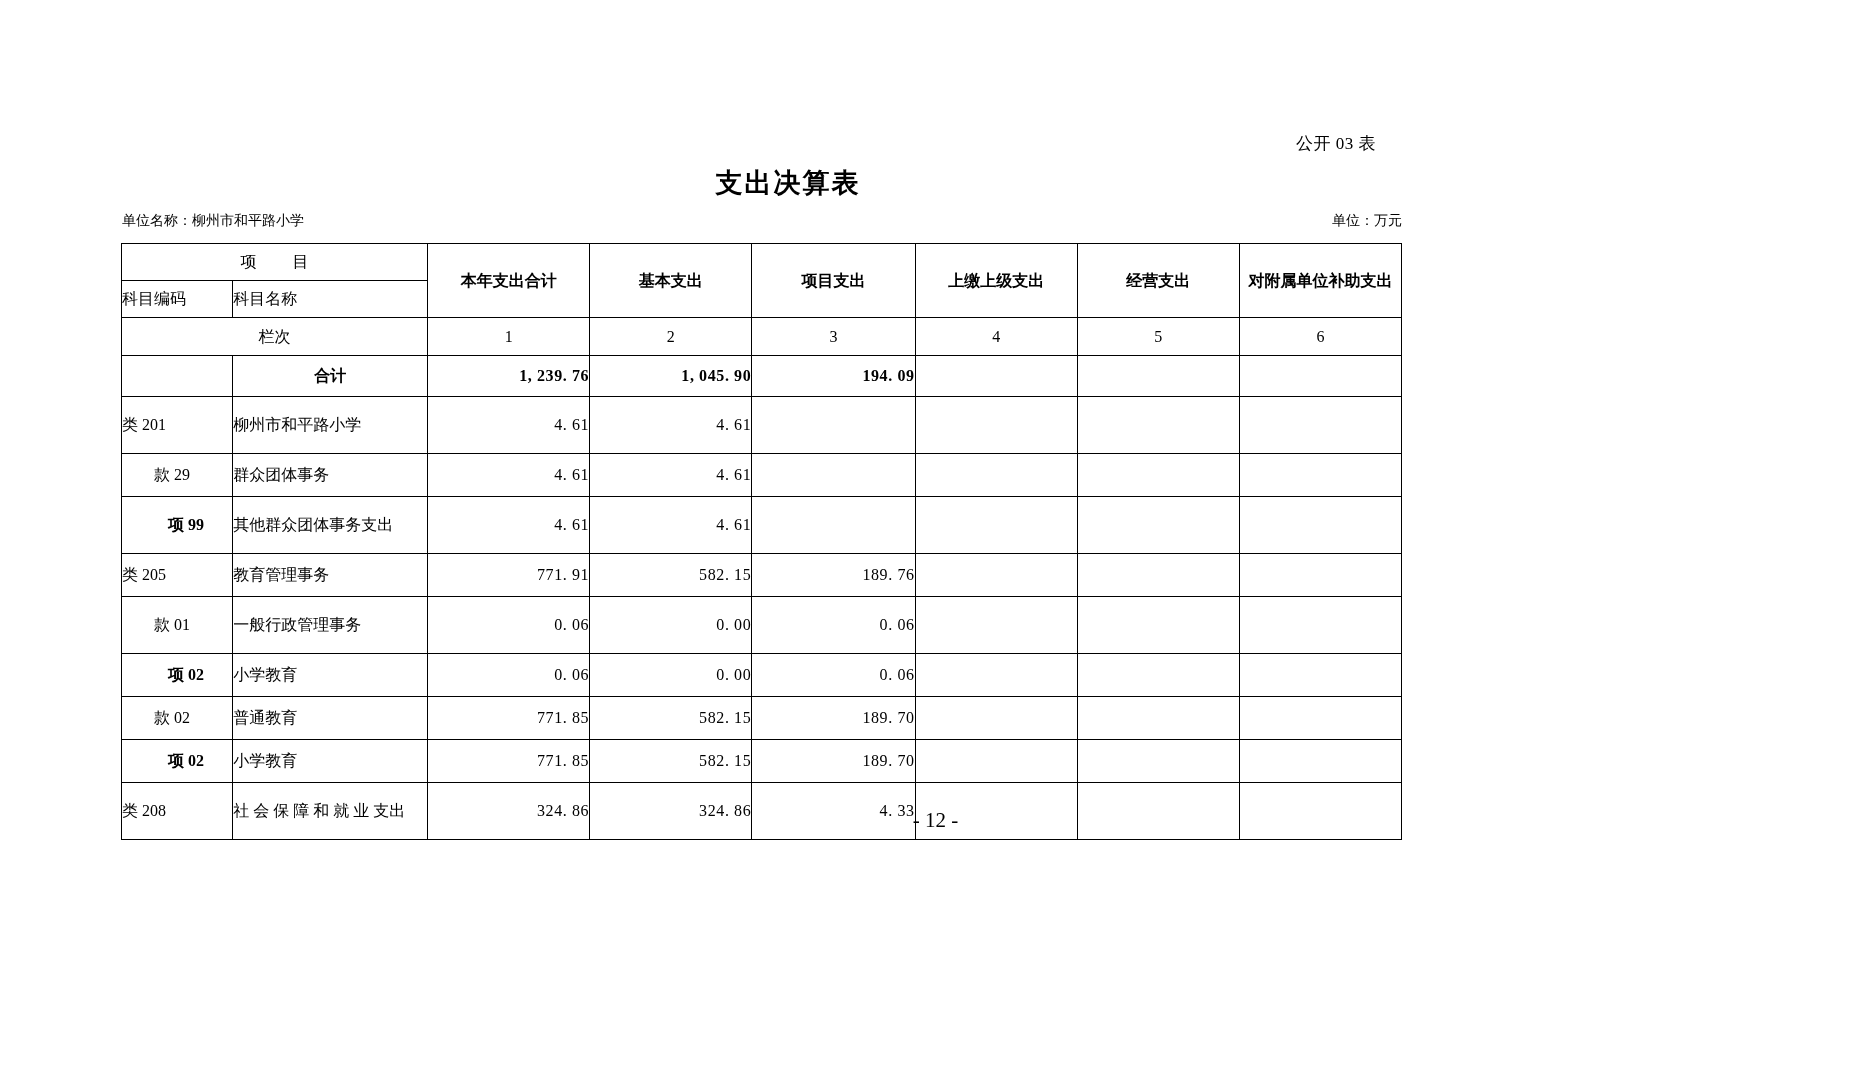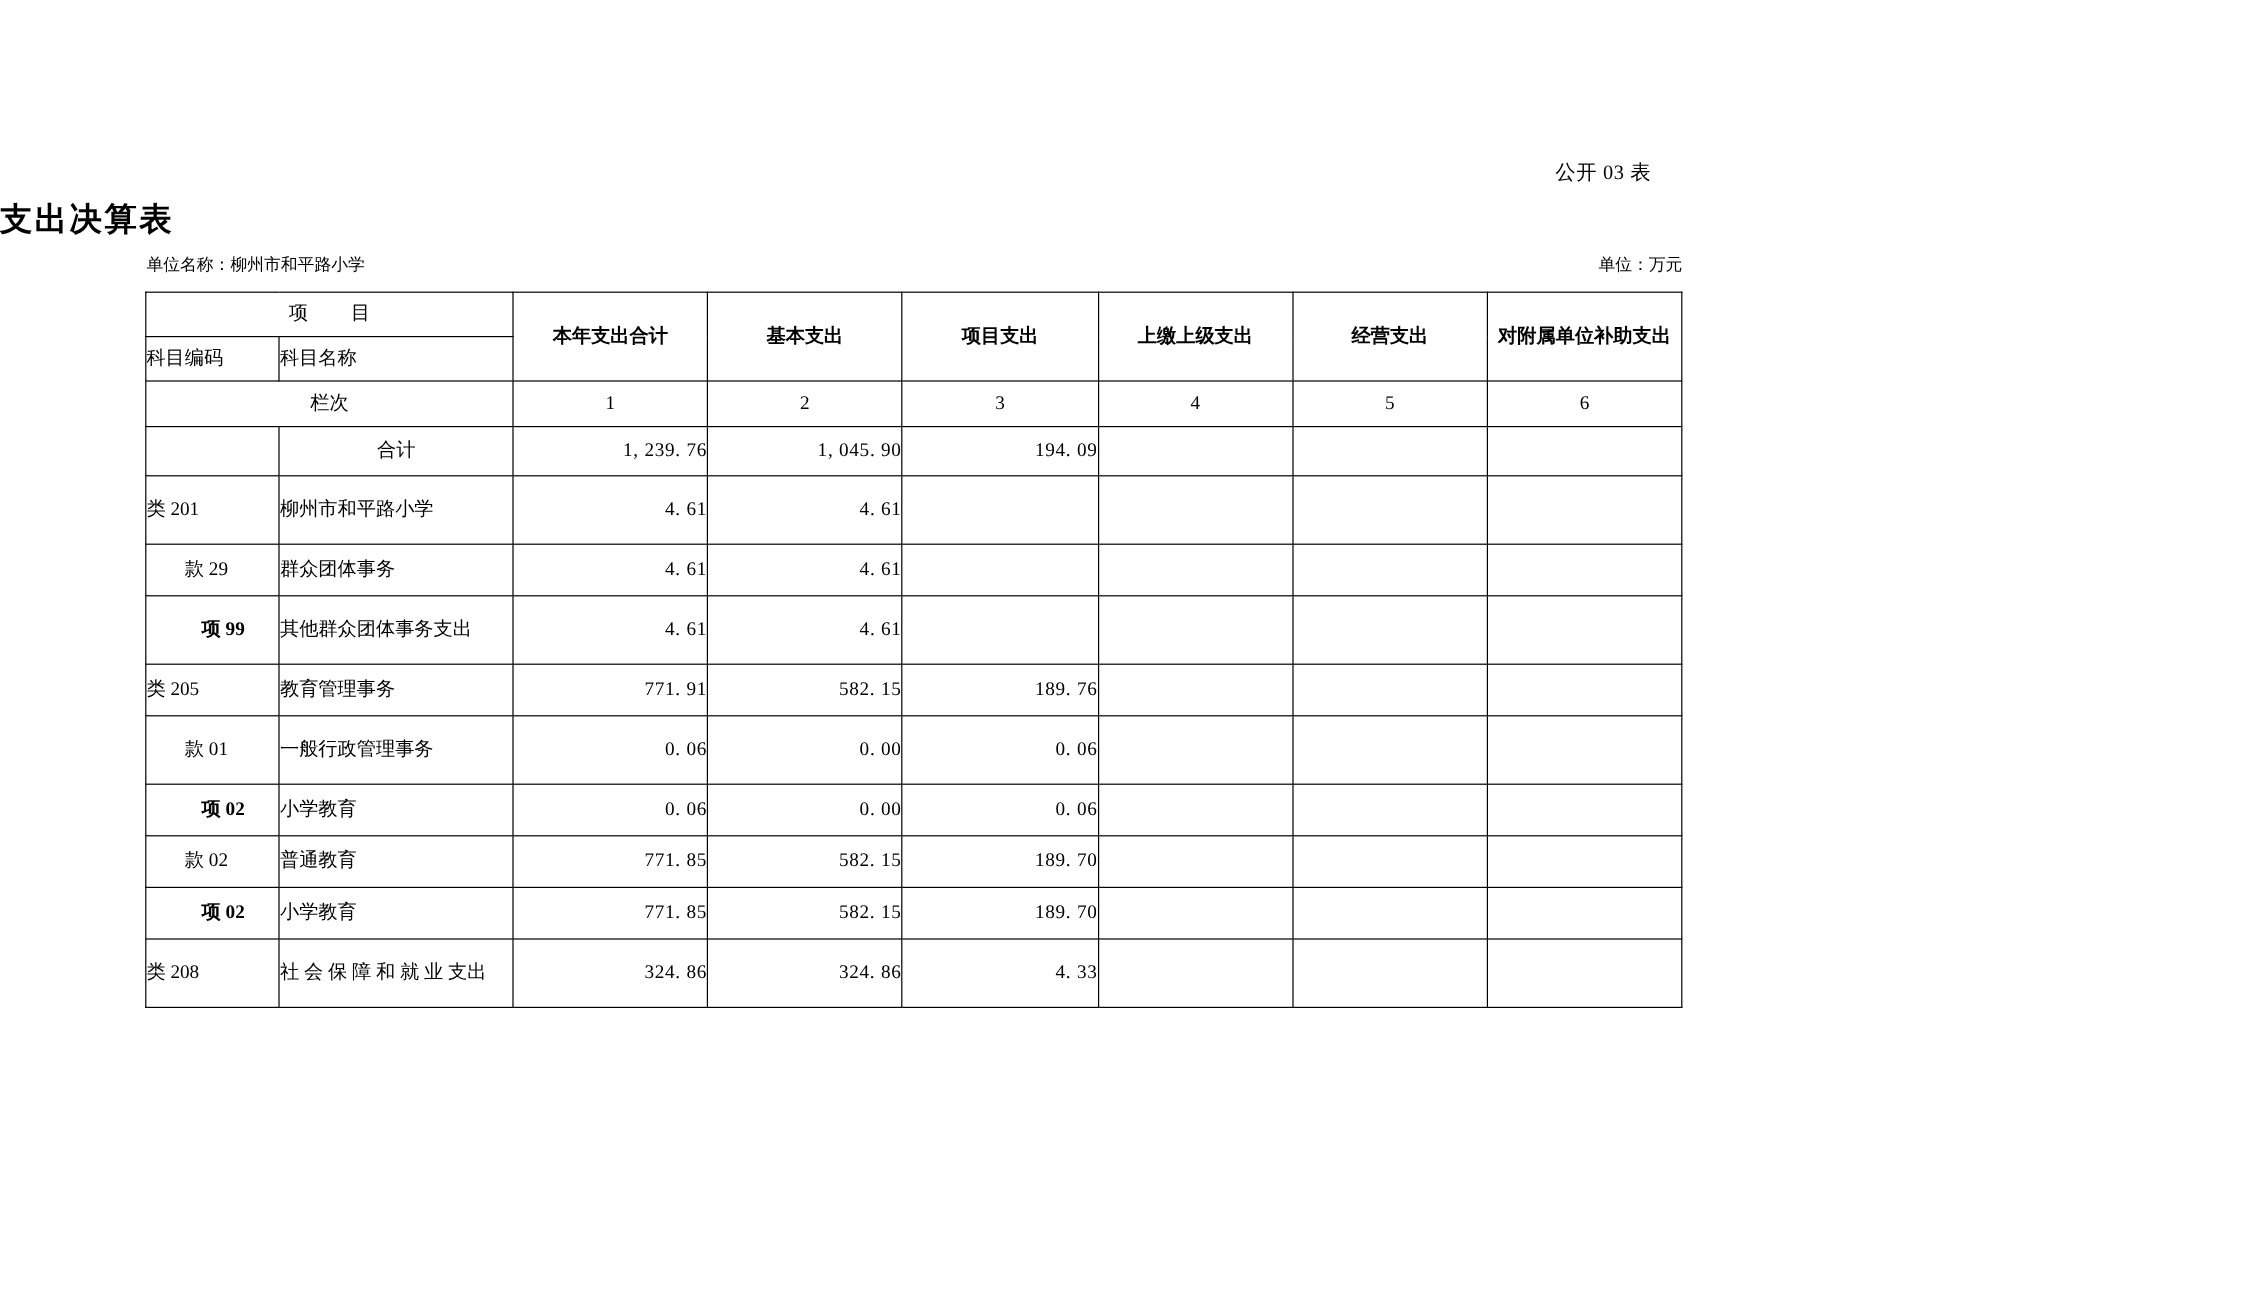--- a/index.html
+++ b/index.html
@@ -26,20 +26,21 @@
     left: 1296px;
     top: 132px;
     font-size: 17px;
     letter-spacing: 0.5px;
   }
   .doc-title {
     position: absolute;
     left: 0;
     top: 165px;
     width: 1576px;
+    text-align: center;
     font-size: 27px;
     font-weight: bold;
     letter-spacing: 2px;
   }
   .meta-row {
     position: absolute;
     left: 122px;
     top: 212px;
     width: 1280px;
     height: 24px;
@@ -127,21 +128,21 @@
     text-align: right;
     padding-right: 13px;
     height: 42px;
     font-family: "Liberation Serif", "DejaVu Serif", serif;
     letter-spacing: 0.6px;
   }
   .total-row td {
     height: 40px;
   }
   .bold {
-    font-weight: normal;
+    font-weight: bold;
   }
   .tall-row td {
     height: 56px;
   }
   .page-number {
     position: absolute;
     left: 0;
     top: 808px;
     width: 1871px;
     text-align: center;
@@ -302,14 +303,15 @@
         <td class="cell-num">324. 86</td>
         <td class="cell-num">324. 86</td>
         <td class="cell-num">4. 33</td>
         <td class="cell-num"></td>
         <td class="cell-num"></td>
         <td class="cell-num"></td>
       </tr>
     </tbody>
   </table>
 
+  <div class="page-number">- 12 -</div>
 
 </div>
 
 </body></html>

